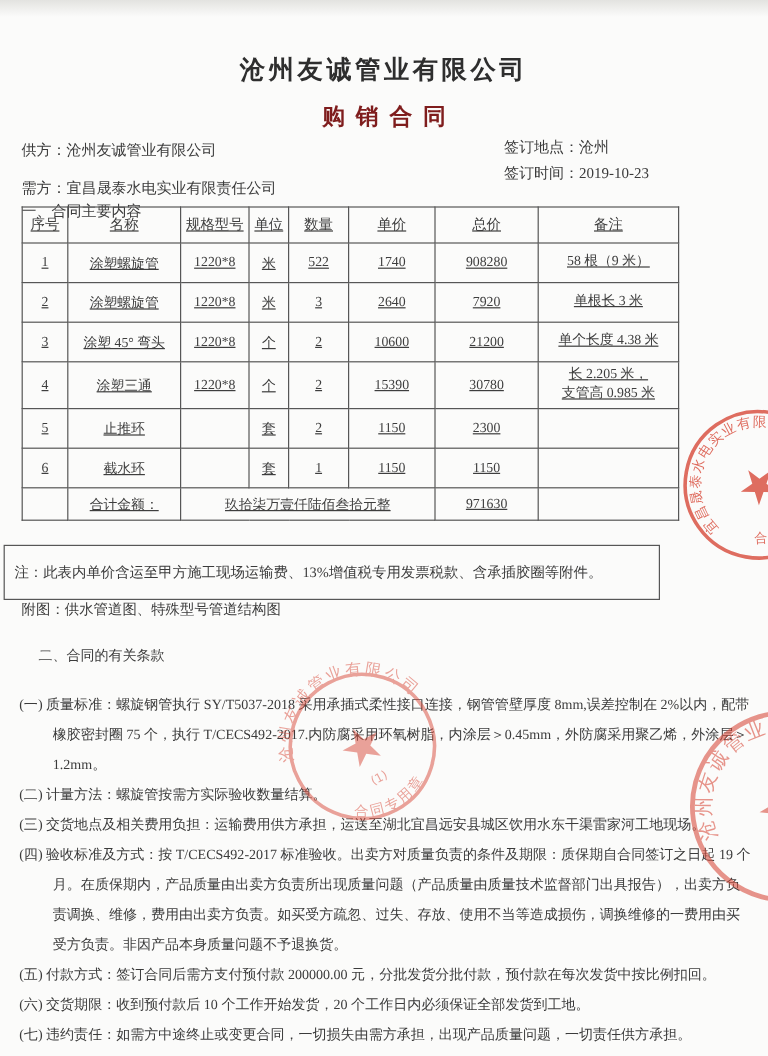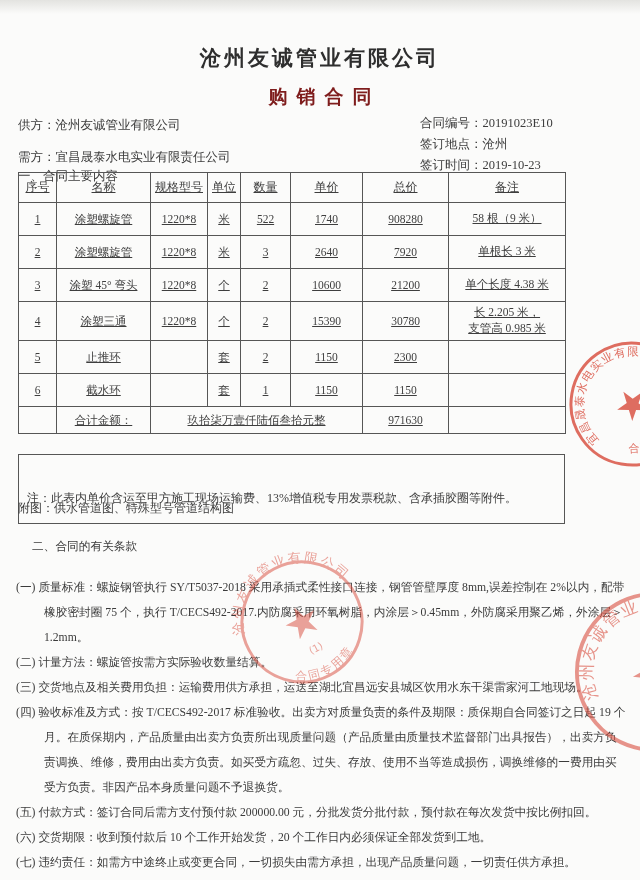--- a/index.html
+++ b/index.html
@@ -35,23 +35,23 @@
   table.items th,table.items td{
     border:1px solid #565656;text-align:center;vertical-align:middle;
     padding:1px 2px;font-weight:normal;overflow:hidden;
   }
   table.items th{font-size:12px;height:27px;}
   tr.r{height:33px;}
   tr.r4{height:39px;}
   tr.total-row{height:27px;}
   td.remark{white-space:pre-line;line-height:1.35;}
   .note-box{
-    position:absolute;left:18px;top:454px;width:529px;height:36px;
-    border:1px solid #565656;display:flex;align-items:flex-end;
-    padding:16px 8px;font-size:12px;white-space:nowrap;
+    position:absolute;left:3px;top:454px;width:529px;height:36px;
+    border:1px solid #565656;display:flex;align-items:center;
+    padding:4px 8px;font-size:12px;white-space:nowrap;
   }
   .attachment-line{left:18px;top:500px;font-size:12px;}
   .terms{position:absolute;left:16px;top:518px;width:610px;font-size:11.7px;line-height:25px;}
   .terms-heading{margin:16px;}
   .clause{margin:0;padding-left:28px;text-indent:-28px;}
   .seal{position:absolute;filter:blur(0.3px);pointer-events:none;}
   .seal text{font-family:"DejaVu Sans",sans-serif;}
   .seal-buyer{left:552px;top:324px;opacity:0.8;}
   .seal-sup-center{left:222px;top:542px;opacity:0.5;}
   .seal-sup-right{left:555px;top:572px;opacity:0.58;}
@@ -61,21 +61,20 @@
 
 <div class="page">
 
   <div class="company-title">沧州友诚管业有限公司</div>
   <div class="doc-title">购销合同</div>
 
   <div class="line buyer-line"><span>需方：</span><span>宜昌晟泰水电实业有限责任公司</span></div>
   <div class="line supplier-line"><span>供方：</span><span>沧州友诚管业有限公司</span></div>
 
   <div class="meta-block">
-    <div class="meta-row"><span>合同编号：</span><span>20191023E10</span></div>
     <div class="meta-row"><span>签订地点：</span><span>沧州</span></div>
     <div class="meta-row"><span>签订时间：</span><span>2019-10-23</span></div>
   </div>
 
   <div class="line sec1-heading">一、合同主要内容</div>
 
   <table class="items">
     <colgroup>
       <col style="width:38px">
         <col style="width:94px">

